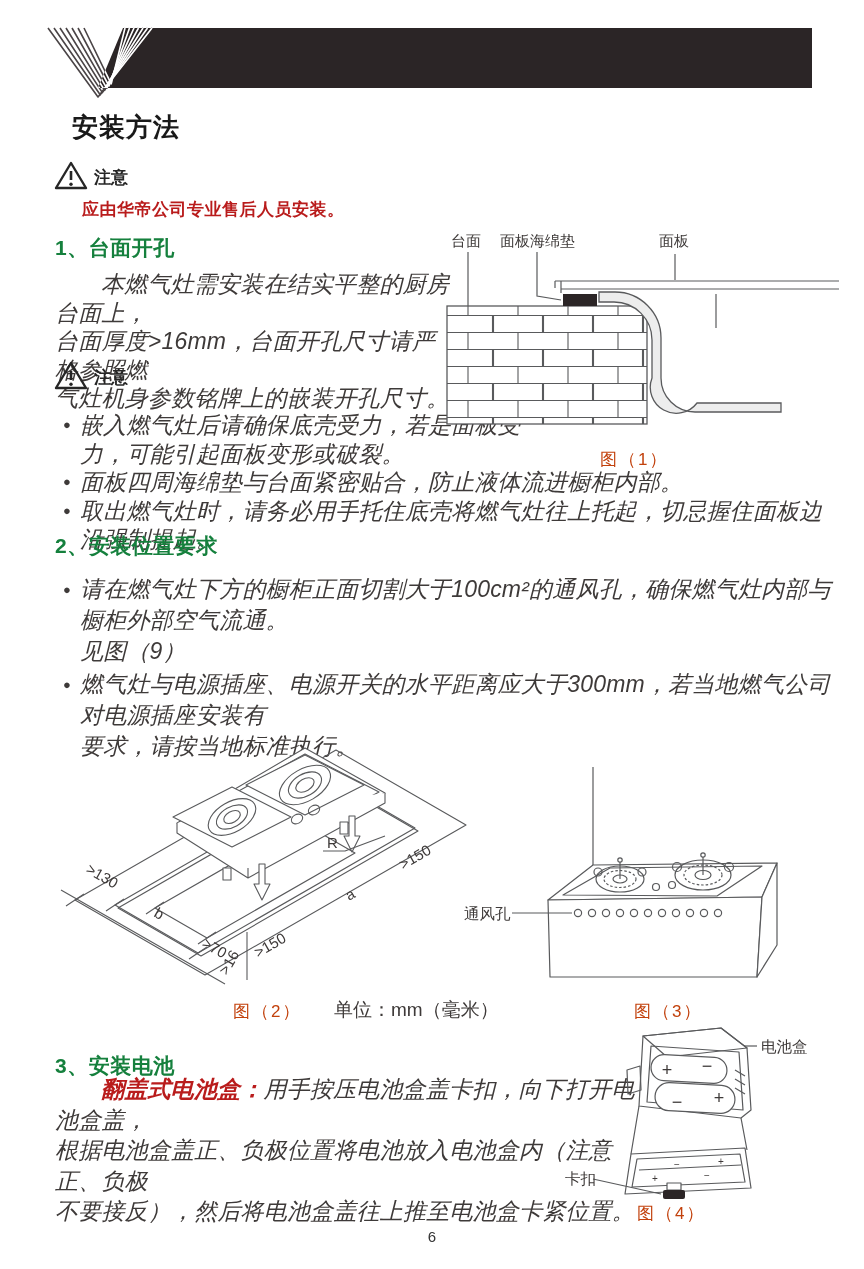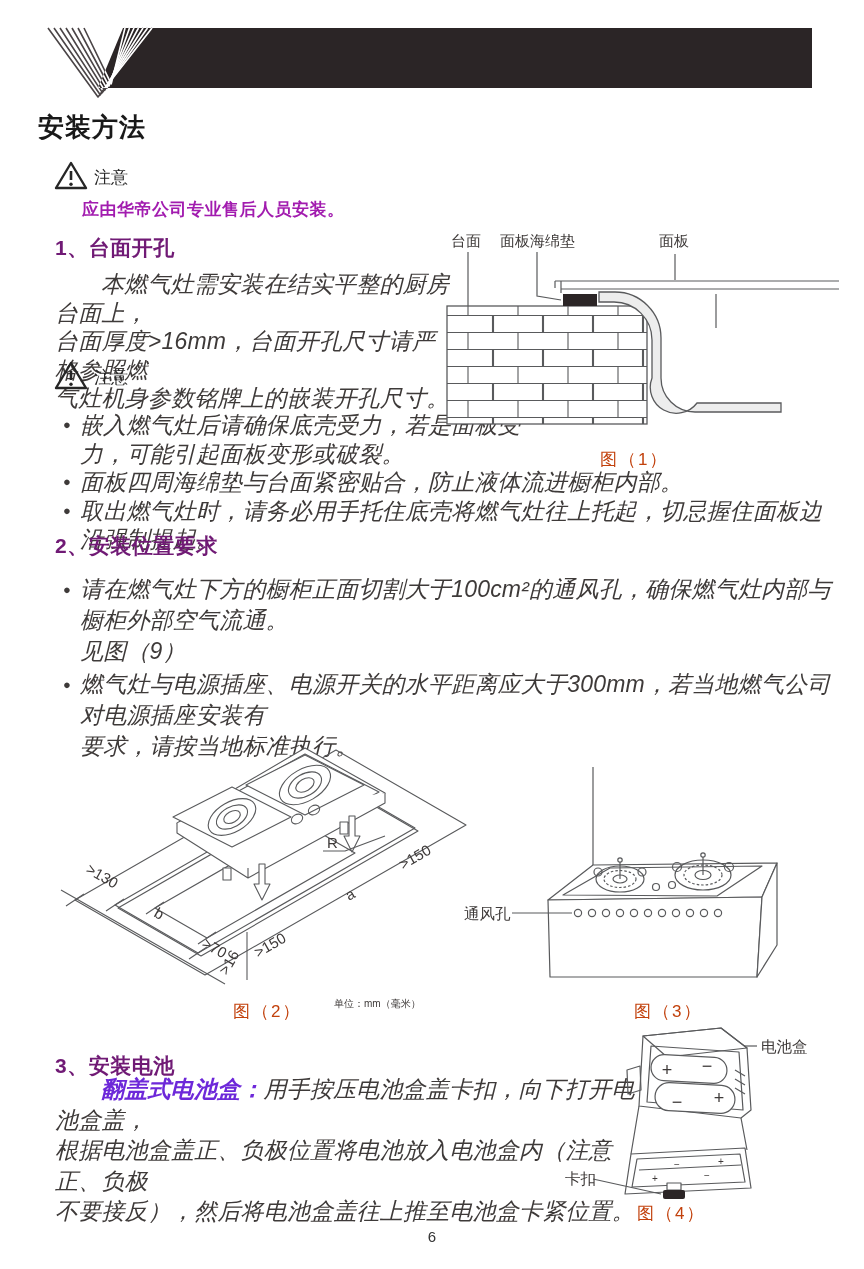--- a/index.html
+++ b/index.html
@@ -3,33 +3,33 @@
 <meta charset="utf-8">
 <style>
   html,body{margin:0;padding:0;background:#ffffff;}
   #page{position:relative;width:864px;height:1269px;background:#fff;overflow:hidden;
         font-family:"Liberation Sans","DejaVu Sans",sans-serif;color:#3e3a39;}
   .abs{position:absolute;}
   .pre{white-space:pre-wrap;}
   .bold{font-weight:bold;}
   .header-text{left:480px;top:36px;width:313px;text-align:right;color:#ffffff;
                font-size:19px;font-weight:bold;line-height:22px;letter-spacing:.2px;}
-  .page-title{left:38px;top:110px;font-size:26px;font-weight:bold;color:#191919;letter-spacing:1px;}
-  .notice-label{font-size:17px;font-weight:normal;color:#262626;}
-  .notice-text{left:82px;top:198px;font-size:17px;font-weight:bold;color:#a21caf;letter-spacing:.5px;}
-  .sec-heading{font-size:21px;font-weight:bold;color:#701a75;letter-spacing:.5px;}
+  .page-title{left:72px;top:110px;font-size:26px;font-weight:bold;color:#191919;letter-spacing:1px;}
+  .notice-label{font-size:17px;font-weight:bold;color:#262626;}
+  .notice-text{left:82px;top:198px;font-size:17px;font-weight:bold;color:#b91c1c;letter-spacing:.5px;}
+  .sec-heading{font-size:21px;font-weight:bold;color:#15803d;letter-spacing:.5px;}
   .body-text{font-size:23px;line-height:28.5px;color:#3e3a39;letter-spacing:.2px;font-style:italic;}
   .indent2{text-indent:2em;}
   ul.blist{list-style:none;margin:8px;padding:0;}
   ul.blist li{position:relative;padding-left:17px;white-space:pre-wrap;}
   ul.blist li::before{content:"●";position:absolute;left:0;top:0;font-size:13px;line-height:inherit;}
   .s2 li{line-height:31px;margin-bottom:2px;}
   .caption{font-size:17px;color:#c2410c;letter-spacing:2px;margin-top:11px;}
   .shell-note{left:681px;top:326px;width:82px;font-size:15.5px;line-height:23px;color:#3e3a39;}
-  .unit-note{left:334px;top:997px;font-size:10px;color:#3e3a39;}
+  .unit-note{left:334px;top:997px;font-size:19px;color:#3e3a39;}
   .page-num{left:0;right:0;top:1228px;text-align:center;font-size:15px;color:#333;}
   svg text{font-family:"Liberation Sans","DejaVu Sans",sans-serif;fill:#3e3a39;}
   .ln{stroke:#595a5c;stroke-width:1.2;fill:none;}
 </style>
 </head>
 <body>
 
 <div id="page">
 
   <svg class="abs" style="left:40px;top:25px;" width="780" height="78" viewBox="0 0 780 78">
@@ -228,21 +228,21 @@
         <circle cx="260" cy="165" r="3.6"></circle>
       </g>
       <path d="M54,165 H114"></path>
     </g>
     <text x="6" y="171" font-size="15.5">通风孔</text>
   </svg>
   <div class="abs caption" style="left:634px;top:989px;">图（3）</div>
 
   <div class="abs sec-heading" style="left:55px;top:1052px;">3、安装电池</div>
   <p class="abs body-text indent2" style="left:55px;top:1074px;width:580px;line-height:30.5px;margin:0;">
-    <span class="bold pre" style="color:#6d28d9;">翻盖式电池盒：</span><span class="pre">用手按压电池盒盖卡扣，向下打开电池盒盖，
+    <span class="bold pre" style="color:#b91c1c;">翻盖式电池盒：</span><span class="pre">用手按压电池盒盖卡扣，向下打开电池盒盖，
 根据电池盒盖正、负极位置将电池放入电池盒内（注意正、负极
 不要接反），然后将电池盒盖往上推至电池盒卡紧位置。</span>
   </p>
 
   <svg class="abs" style="left:555px;top:1018px;" width="295" height="205" viewBox="0 0 295 205">
     <g stroke="#595a5c" stroke-width="1.2" fill="none" stroke-linejoin="round">
       <path d="M178,28 H202"></path>
 
       <polygon points="88,18 166,10 192,30 196,92 186,100 84,88" fill="#ffffff"></polygon>
       <polygon points="88,18 166,10 192,30 112,39"></polygon>

